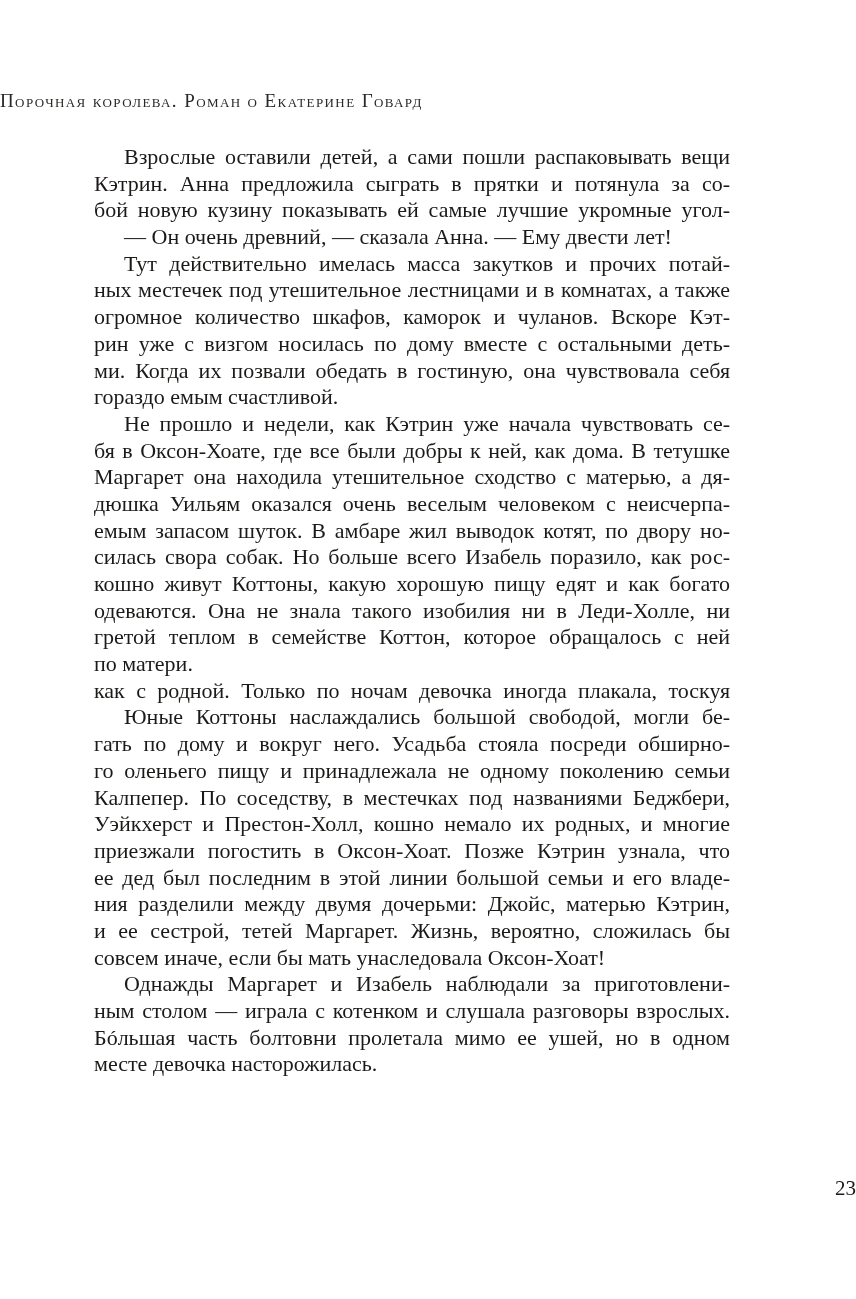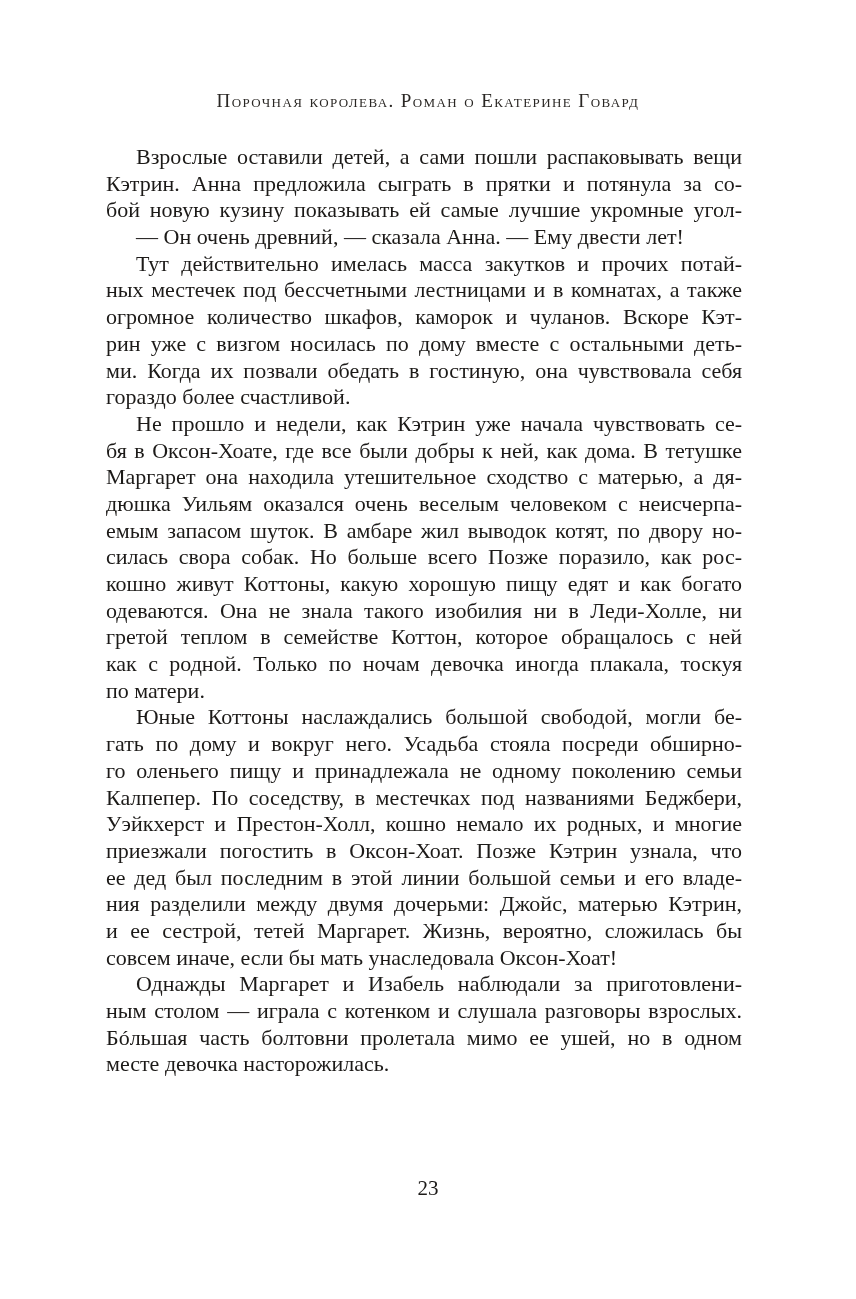--- a/index.html
+++ b/index.html
@@ -4,67 +4,67 @@
 <style>
   html, body { margin: 0; padding: 0; background: #ffffff; }
   body { width: 856px; height: 1299px; position: relative; overflow: hidden; }
   .page {
     position: absolute; left: 0; top: 0; width: 856px; height: 1299px;
     background: #ffffff; color: #1c1a18;
     font-family: "Liberation Serif", "DejaVu Serif", serif;
   }
   .running-head {
     position: absolute; left: 0; width: 856px; top: 90px;
-    text-align: center; font-size: 19px; letter-spacing: 1.4px;
+    text-align: left; font-size: 19px; letter-spacing: 1.4px;
     font-variant: small-caps; color: #2a2724;
   }
   .body-text {
-    position: absolute; left: 94px; top: 144px; width: 636px; margin-left: 12px;
+    position: absolute; left: 94px; top: 144px; width: 636px;
   }
   .line {
     display: block; height: 26.7px; line-height: 26.7px;
     font-size: 22px; white-space: nowrap;
     text-align: justify; text-align-last: justify;
     transform-origin: left center;
   }
   .line.last { text-align-last: left; }
   .line.indent { text-indent: 30px; }
   .page-number {
     position: absolute; left: 0; width: 856px; top: 1176px;
-    text-align: center; font-size: 21px; color: #1c1a18;
+    text-align: right; font-size: 21px; color: #1c1a18;
   }
 </style>
 </head>
 <body>
 
 <div class="page">
   <div class="running-head">Порочная королева. Роман о Екатерине Говард</div>
 
   <div class="body-text" id="body-text">
       <span class="line indent">Взрослые оставили детей, а сами пошли распаковывать вещи</span>
       <span class="line">Кэтрин. Анна предложила сыграть в прятки и потянула за со-</span>
       <span class="line">бой новую кузину показывать ей самые лучшие укромные угол-</span>
       <span class="line indent last">— Он очень древний, — сказала Анна. — Ему двести лет!</span>
       <span class="line indent">Тут действительно имелась масса закутков и прочих потай-</span>
-      <span class="line">ных местечек под бессчетными лестницами и в комнатах, а также</span>
+      <span class="line">ных местечек под утешительное лестницами и в комнатах, а также</span>
       <span class="line">огромное количество шкафов, каморок и чуланов. Вскоре Кэт-</span>
       <span class="line">рин уже с визгом носилась по дому вместе с остальными деть-</span>
       <span class="line">ми. Когда их позвали обедать в гостиную, она чувствовала себя</span>
-      <span class="line last">гораздо более счастливой.</span>
+      <span class="line last">гораздо емым счастливой.</span>
       <span class="line indent">Не прошло и недели, как Кэтрин уже начала чувствовать се-</span>
       <span class="line">бя в Оксон-Хоате, где все были добры к ней, как дома. В тетушке</span>
       <span class="line">Маргарет она находила утешительное сходство с матерью, а дя-</span>
       <span class="line">дюшка Уильям оказался очень веселым человеком с неисчерпа-</span>
       <span class="line">емым запасом шуток. В амбаре жил выводок котят, по двору но-</span>
-      <span class="line">силась свора собак. Но больше всего Позже поразило, как рос-</span>
+      <span class="line">силась свора собак. Но больше всего Изабель поразило, как рос-</span>
       <span class="line">кошно живут Коттоны, какую хорошую пищу едят и как богато</span>
       <span class="line">одеваются. Она не знала такого изобилия ни в Леди-Холле, ни</span>
       <span class="line">гретой теплом в семействе Коттон, которое обращалось с ней</span>
+      <span class="line last">по матери.</span>
       <span class="line">как с родной. Только по ночам девочка иногда плакала, тоскуя</span>
-      <span class="line last">по матери.</span>
       <span class="line indent">Юные Коттоны наслаждались большой свободой, могли бе-</span>
       <span class="line">гать по дому и вокруг него. Усадьба стояла посреди обширно-</span>
       <span class="line">го оленьего пищу и принадлежала не одному поколению семьи</span>
       <span class="line">Калпепер. По соседству, в местечках под названиями Беджбери,</span>
       <span class="line">Уэйкхерст и Престон-Холл, кошно немало их родных, и многие</span>
       <span class="line">приезжали погостить в Оксон-Хоат. Позже Кэтрин узнала, что</span>
       <span class="line">ее дед был последним в этой линии большой семьи и его владе-</span>
       <span class="line">ния разделили между двумя дочерьми: Джойс, матерью Кэтрин,</span>
       <span class="line">и ее сестрой, тетей Маргарет. Жизнь, вероятно, сложилась бы</span>
       <span class="line last">совсем иначе, если бы мать унаследовала Оксон-Хоат!</span>

